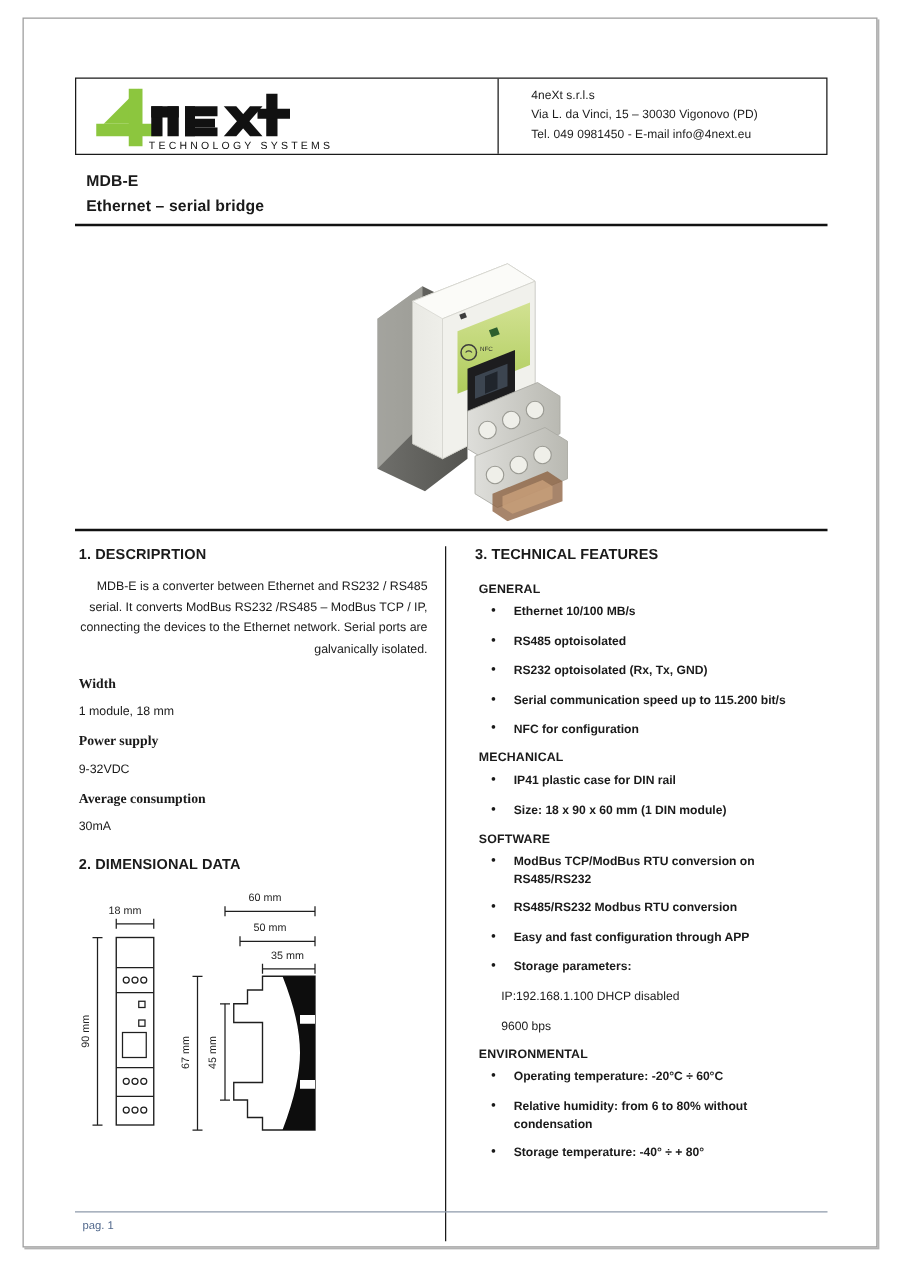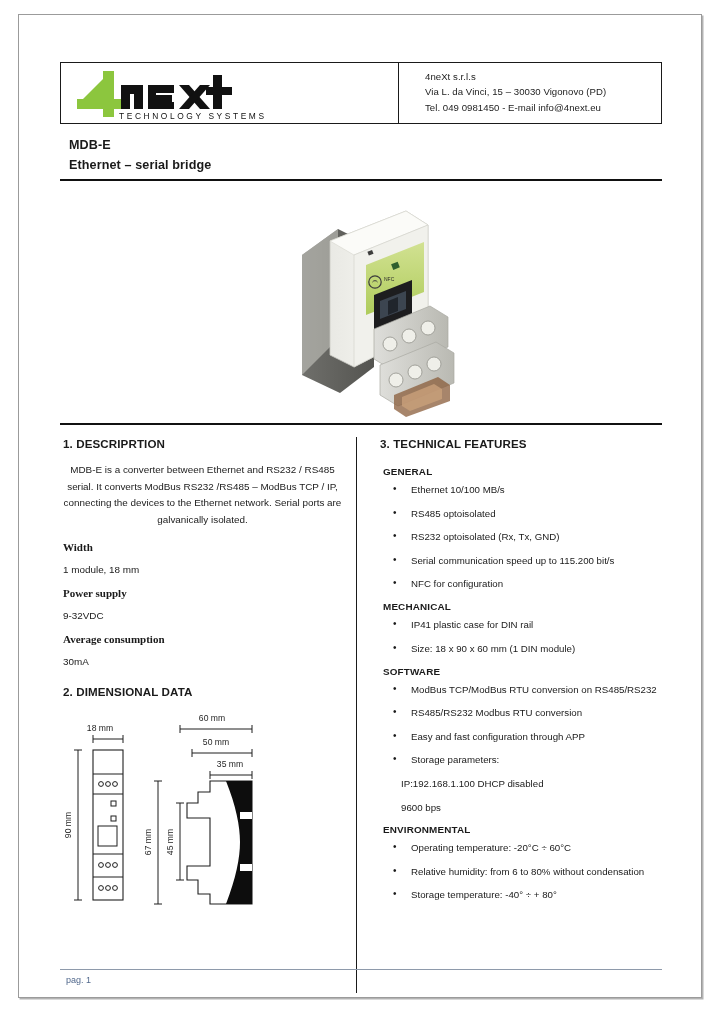--- a/index.html
+++ b/index.html
@@ -139,21 +139,21 @@
   h2.sec2 {
     font-size: 11.6px;
     font-weight: bold;
     margin: 18px 0 10px 3px;
     letter-spacing: 0.1px;
   }
   .para {
     font-size: 9.9px;
     line-height: 16.6px;
     margin: 0 0 13px 3px;
-    text-align: center;
+    text-align: right;
   }
   .sub {
     font-size: 11px;
     font-weight: bold;
     margin: 0 0 11px 3px;
     font-family: Liberation Serif, serif;
   }
   .subval {
     font-size: 9.9px;
     margin: 0 0 12px 3px;
@@ -171,20 +171,21 @@
     list-style: none;
     margin: 0 0 10px 0;
     padding: 0;
   }
   ul.blist li {
     font-size: 9.7px;
     line-height: 14px;
     padding: 0 0 0 34px;
     margin-bottom: 9.5px;
     position: relative;
+    font-weight: bold;
   }
   ul.blist li::before {
     content: "\2022";
     position: absolute;
     left: 16px;
     top: -1px;
     font-size: 10px;
   }
   .noindent {
     font-size: 9.7px;

